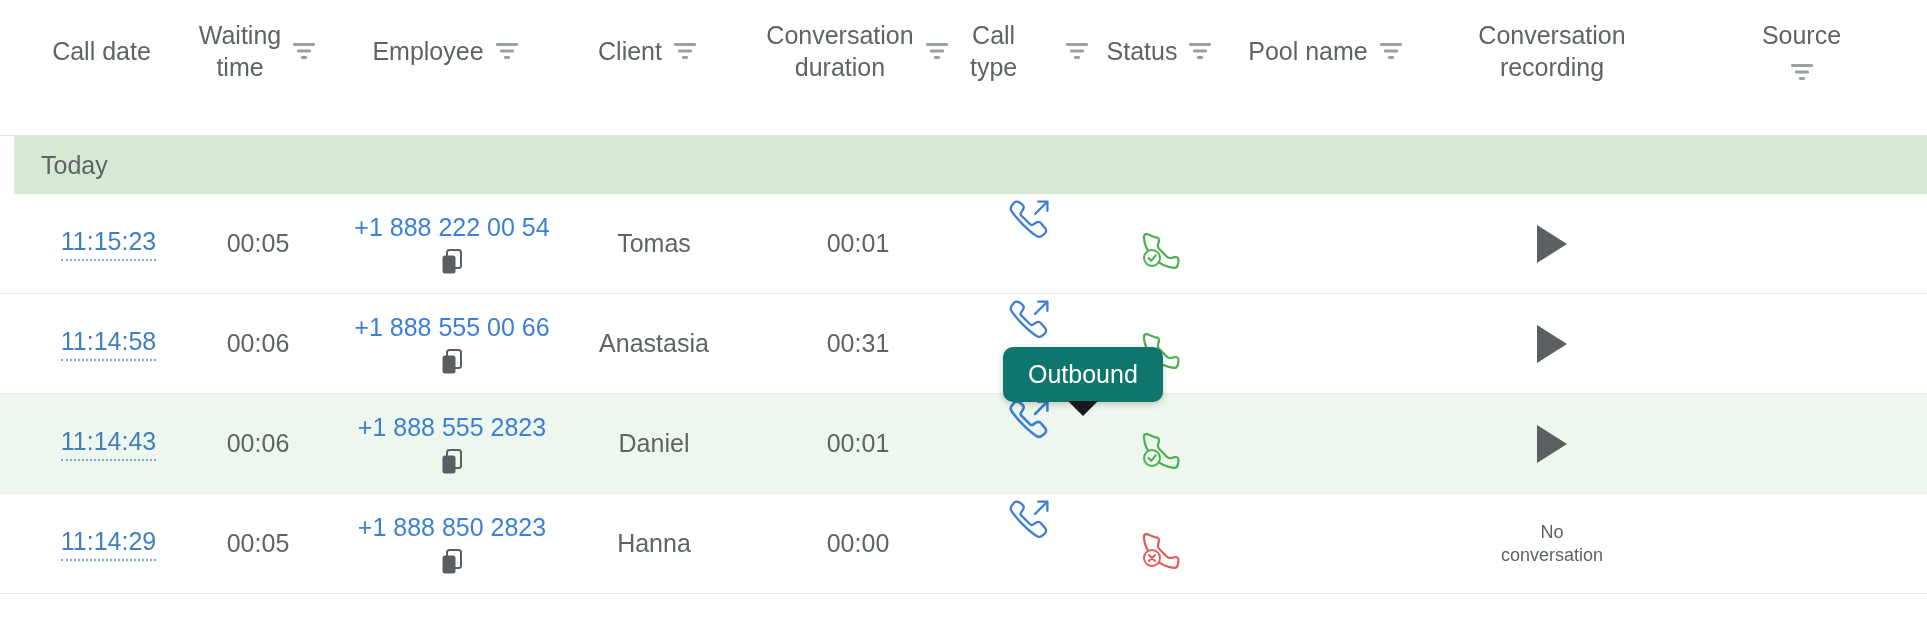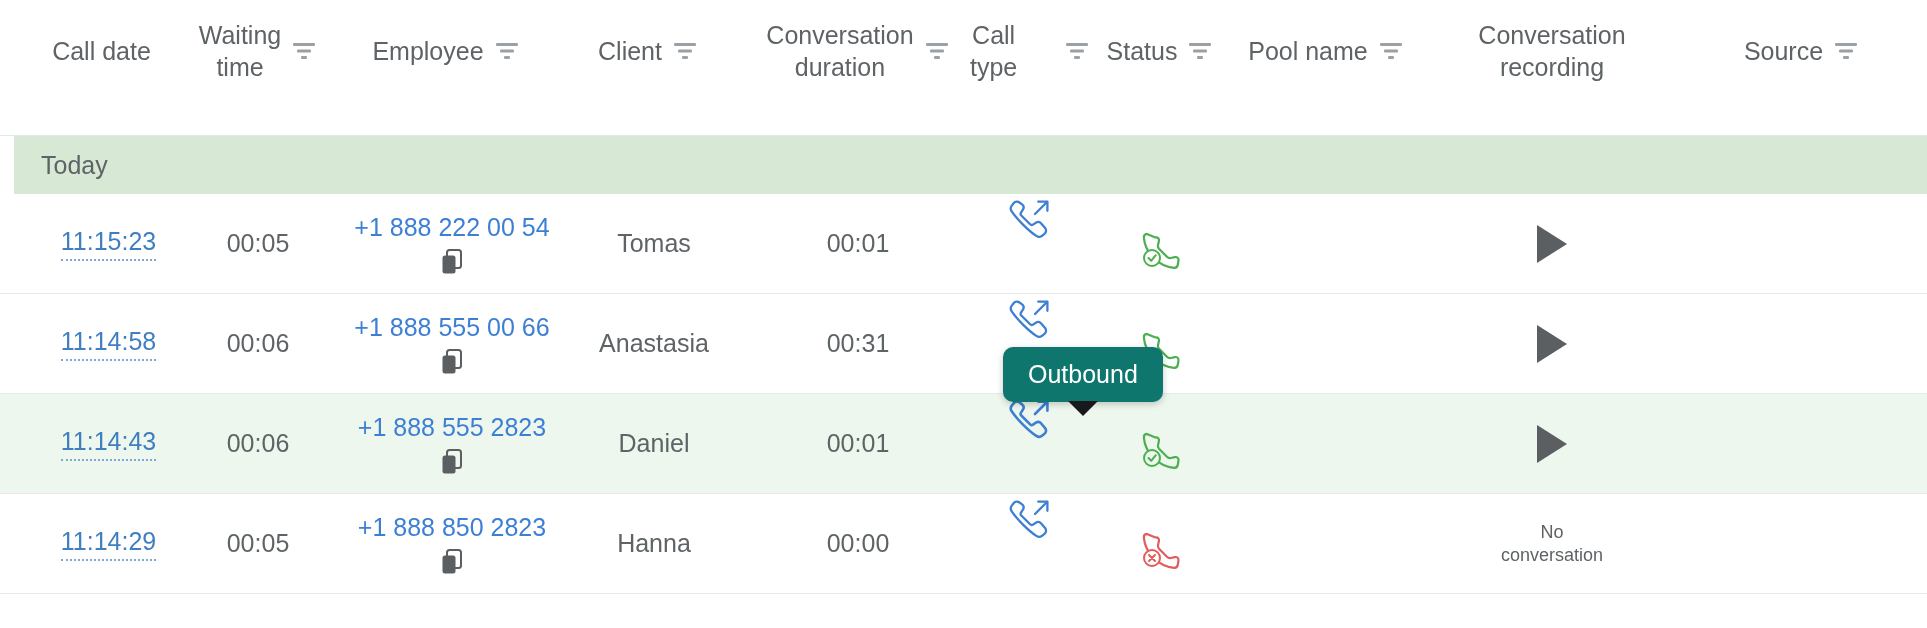--- a/index.html
+++ b/index.html
@@ -159,21 +159,21 @@
   
   .c-date      { width: 168px; padding-left: 41px; }
   .c-wait      { width: 180px; }
   .c-client    { width: 208px; }
   .c-emp       { width: 196px; }
   .c-dur       { width: 212px; }
   .c-type      { width: 132px; justify-content: space-between; }
   .c-status    { width: 128px; margin-top: 16px; }
   .c-pool      { width: 204px; }
   .c-rec       { width: 248px; }
-  .c-src       { width: 251px; }
+  .c-src       { width: 251px; flex-direction: column; }
 </style>
 </head>
 <body>
 
 <div class="table-wrap">
 
   <div class="thead">
 
     <div class="th c-date">
       <span class="th-label">Call date</span>

